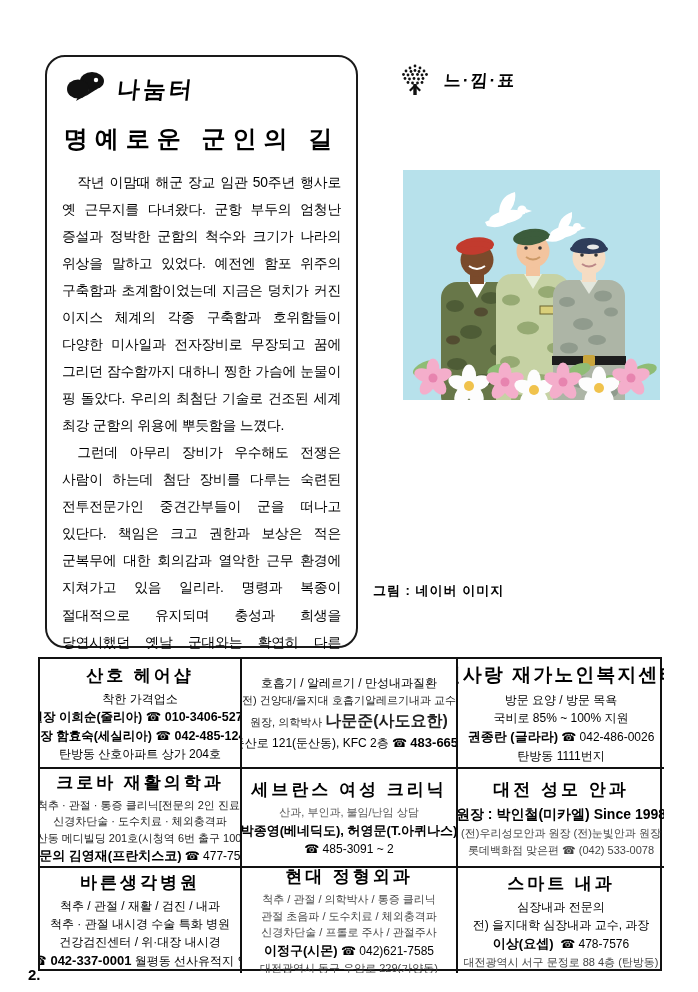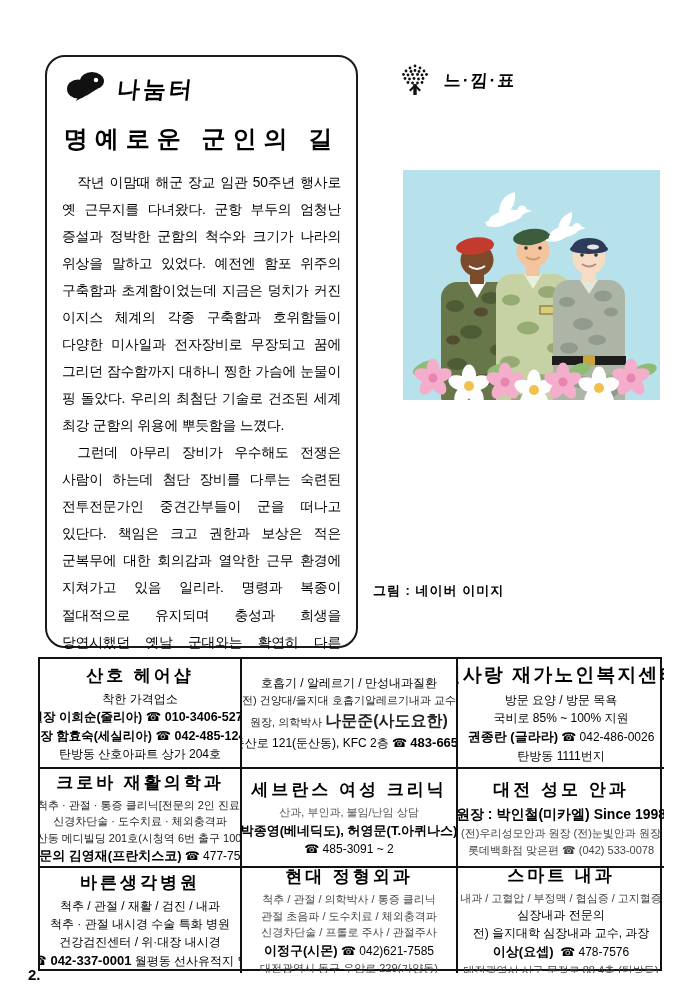--- a/index.html
+++ b/index.html
@@ -345,21 +345,20 @@
       <div class="ad-title">현대 정형외과</div>
       <div class="ad-line sm" style="color:#444">척추 / 관절 / 의학박사 / 통증 클리닉</div>
       <div class="ad-line sm" style="color:#444">관절 초음파 / 도수치료 / 체외충격파</div>
       <div class="ad-line sm" style="color:#444">신경차단술 / 프롤로 주사 / 관절주사</div>
       <div class="ad-line"><span class="b" style="font-size:13px">이정구(시몬)</span> <span>☎ 042)621-7585</span></div>
       <div class="ad-line sm" style="color:#444">대전광역시 동구 우암로 229(가양동)</div>
     </div>
 
     <div class="cell last-col last-row">
       <div class="ad-title">스마트 내과</div>
-      <div class="ad-line sm" style="color:#444">내과 / 고혈압 / 부정맥 / 협심증 / 고지혈증</div>
       <div class="ad-line">심장내과 전문의</div>
       <div class="ad-line">전) 을지대학 심장내과 교수, 과장</div>
       <div class="ad-line"><span class="b" style="font-size:13px">이상(요셉)</span>&nbsp;&nbsp;<span>☎ 478-7576</span></div>
       <div class="ad-line sm" style="color:#444">대전광역시 서구 문정로 88 4층 (탄방동)</div>
     </div>
 
   </div>
 
   <div class="page-num">2.</div>
 

